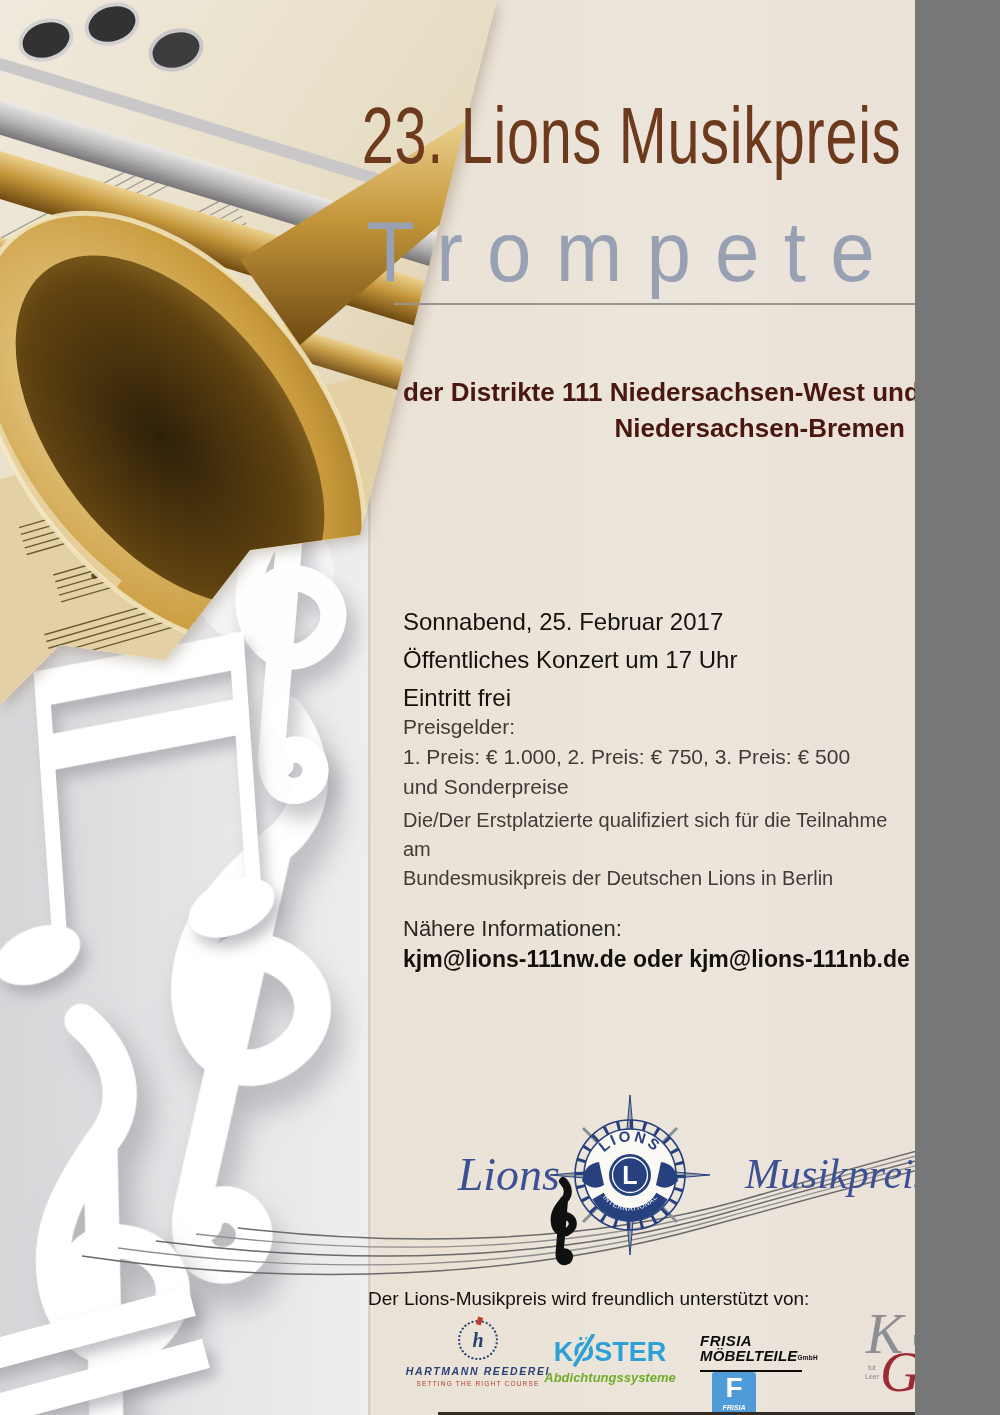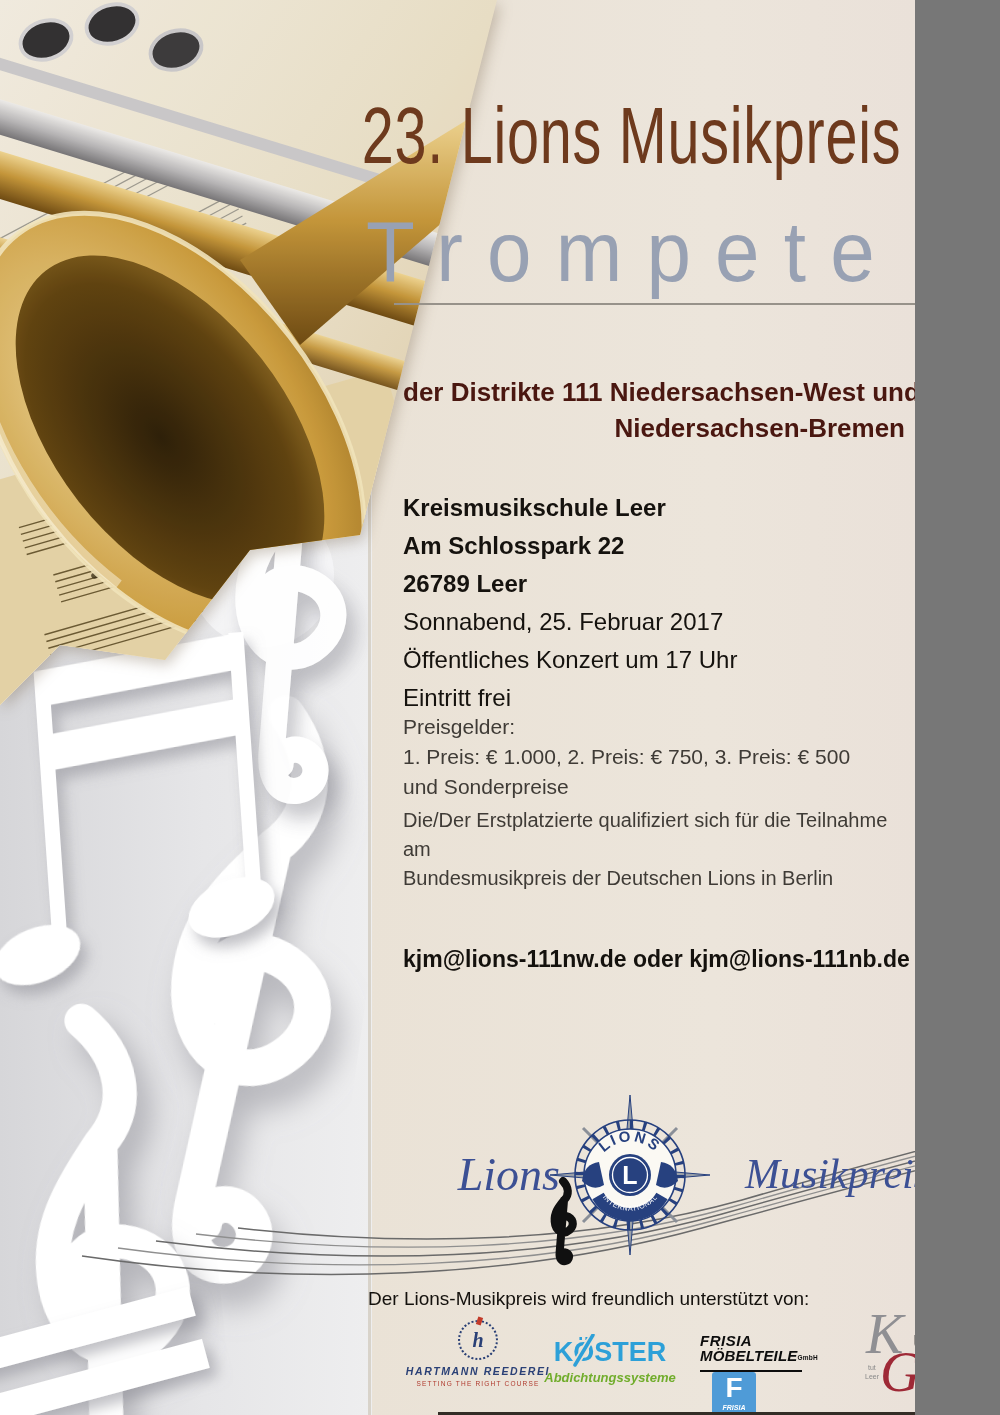--- a/index.html
+++ b/index.html
@@ -178,43 +178,39 @@
 
   <div class="abs title">23. Lions Musikpreis</div>
   <div class="abs subtitle">Trompete</div>
   <div class="abs rule"></div>
 
   <div class="abs district">
     <div class="l1">der Distrikte 111 Niedersachsen-West und</div>
     <div class="l2">Niedersachsen-Bremen</div>
   </div>
 
-  <div class="abs addr">
-    <div>Kreismusikschule Leer</div>
-    <div>Am Schlosspark 22</div>
-    <div>26789 Leer</div>
-  </div>
 
   <div class="abs datetime">
     <div>Sonnabend, 25. Februar 2017</div>
     <div>Öffentliches Konzert um 17 Uhr</div>
     <div>Eintritt frei</div>
   </div>
 
   <div class="abs prizes">
     <div>Preisgelder:</div>
     <div>1. Preis: € 1.000, 2. Preis: € 750, 3. Preis: € 500</div>
     <div>und Sonderpreise</div>
   </div>
 
   <div class="abs qualify">
     <div>Die/Der Erstplatzierte qualifiziert sich für die Teilnahme am</div>
     <div>Bundesmusikpreis der Deutschen Lions in Berlin</div>
   </div>
 
+  <div class="abs info-h">Nähere Informationen:</div>
   <div class="abs emails">kjm@lions-111nw.de oder kjm@lions-111nb.de</div>
 
   <svg class="abs" style="left:0;top:1078px" width="1000" height="225" viewBox="0 0 1000 225">
     <defs>
       <path id="arcTop" d="M 604 75 A 35 35 0 0 1 656 75"></path>
       <path id="arcBot" d="M 603 120 A 35 35 0 0 0 657 120"></path>
     </defs>
     <g fill="none">
       <path d="M 82 178 C 300 210 520 200 702 150 C 820 118 915 92 958 82" stroke="#6a6a6a" stroke-width="1.5"></path>
       <path d="M 118 170 C 330 199 540 191 712 143 C 828 111 920 86 962 76" stroke="#8f8f8f" stroke-width="1.3"></path>

